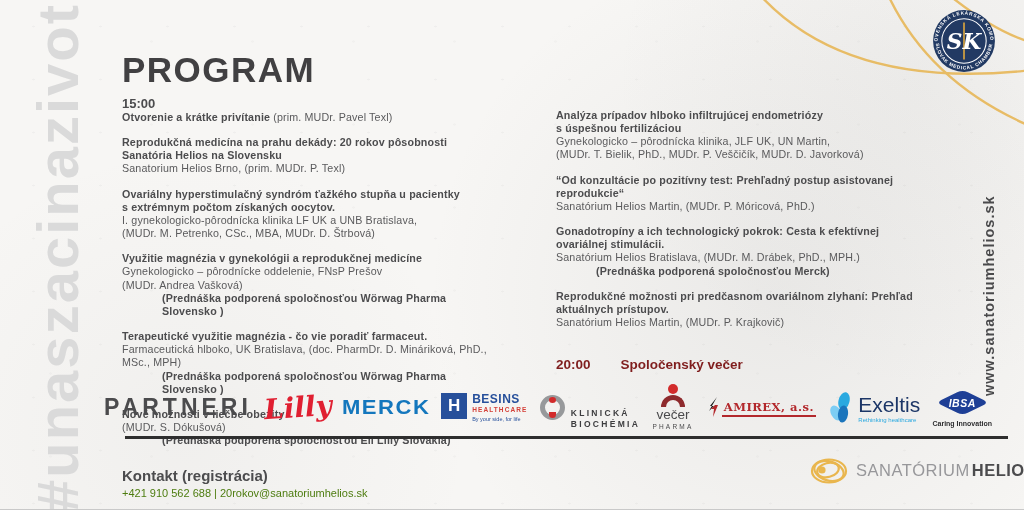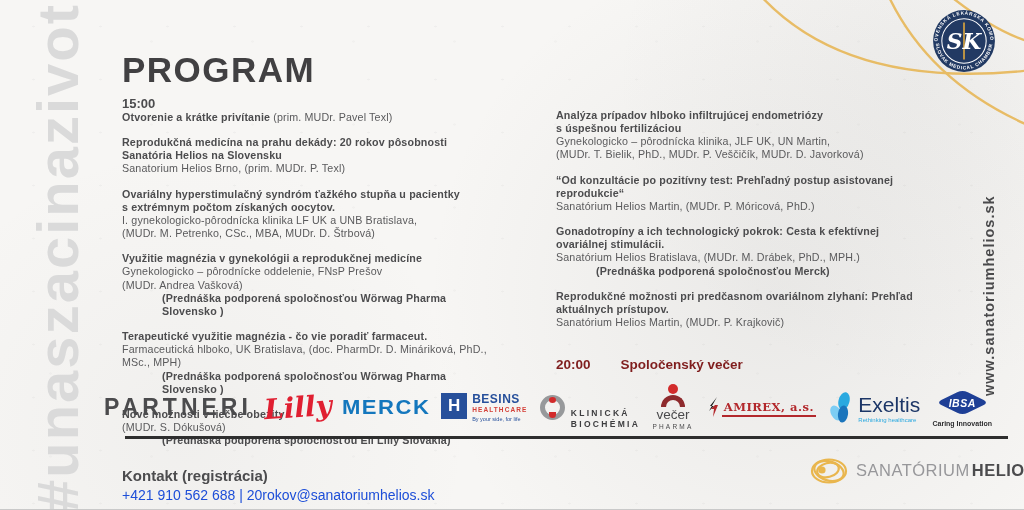--- a/index.html
+++ b/index.html
@@ -65,21 +65,21 @@
   .exeltis-t{font-size:6px;color:#2aa9e0;margin-top:2px;}
   .ibsa{display:flex;flex-direction:column;align-items:center;}
   .ibsa-wrap{position:relative;width:52px;height:30px;display:flex;align-items:center;justify-content:center;}
   .ibsa-d{transform:scale(1.5,.72);}
   .ibsa-sq{width:25px;height:25px;background:#1e3f96;border-radius:5px;transform:rotate(45deg);}
   .ibsa-n{position:absolute;color:#fff;font-weight:bold;font-size:10.5px;letter-spacing:.5px;font-style:italic;}
   .ibsa-t{font-size:7px;font-weight:bold;color:#2e2e30;margin-top:2px;}
   .divider{position:absolute;left:125px;top:436px;width:883px;height:3px;background:#2e2e2e;}
   .contact{position:absolute;left:122px;top:447px;margin-top:20px;}
   .contact-h{font-size:15px;font-weight:bold;color:#4c4c4e;}
-  .contact-l{font-size:14px;color:#1d4ed8;margin-top:3px;}
+  .contact-l{font-size:11px;color:#4d7c0f;margin-top:3px;}
   .helios{position:absolute;left:808px;top:451px;display:flex;align-items:center;}
   .helios-txt{margin-left:6px;font-size:16.5px;letter-spacing:.5px;color:#97979a;}
   .helios-txt b{color:#4b4b4d;margin-left:2px;}
 </style>
 </head>
 <body>
 
 <div id="page">
 
   <svg class="arcs" width="420" height="280" viewBox="0 0 420 280">

